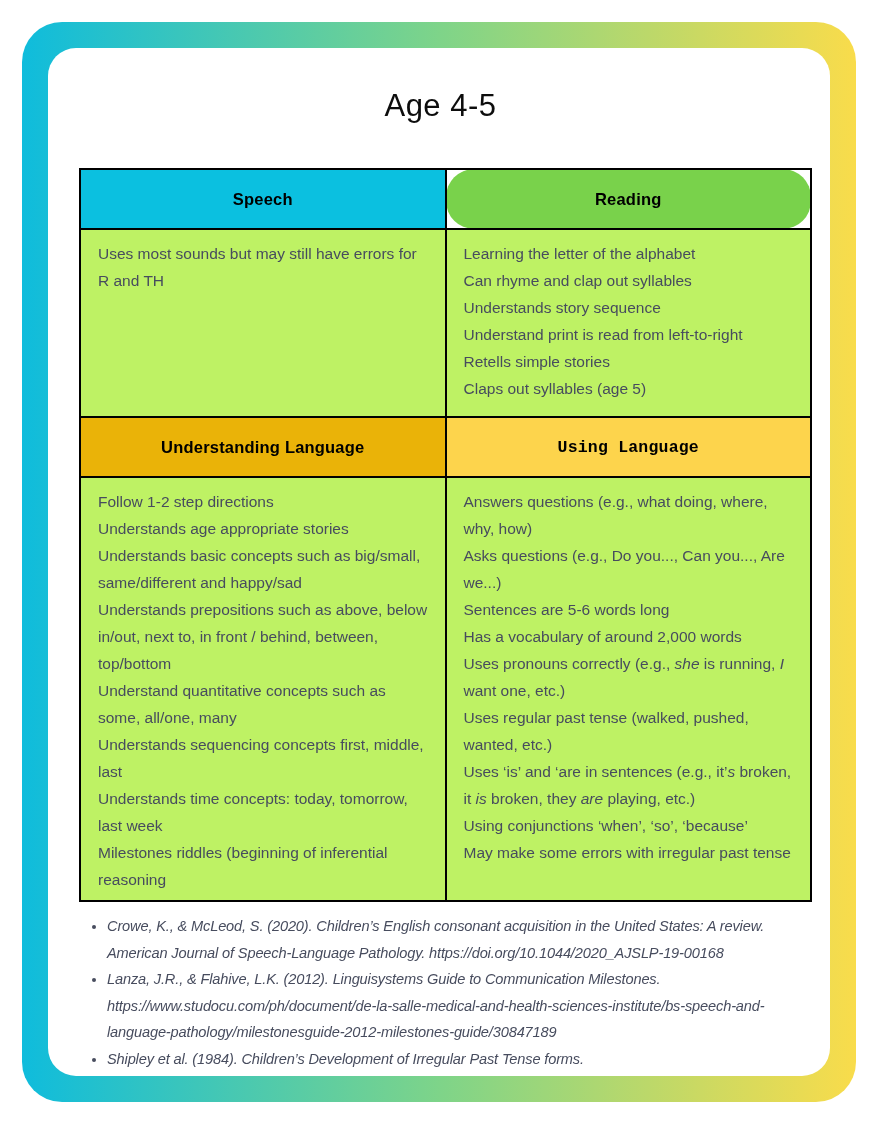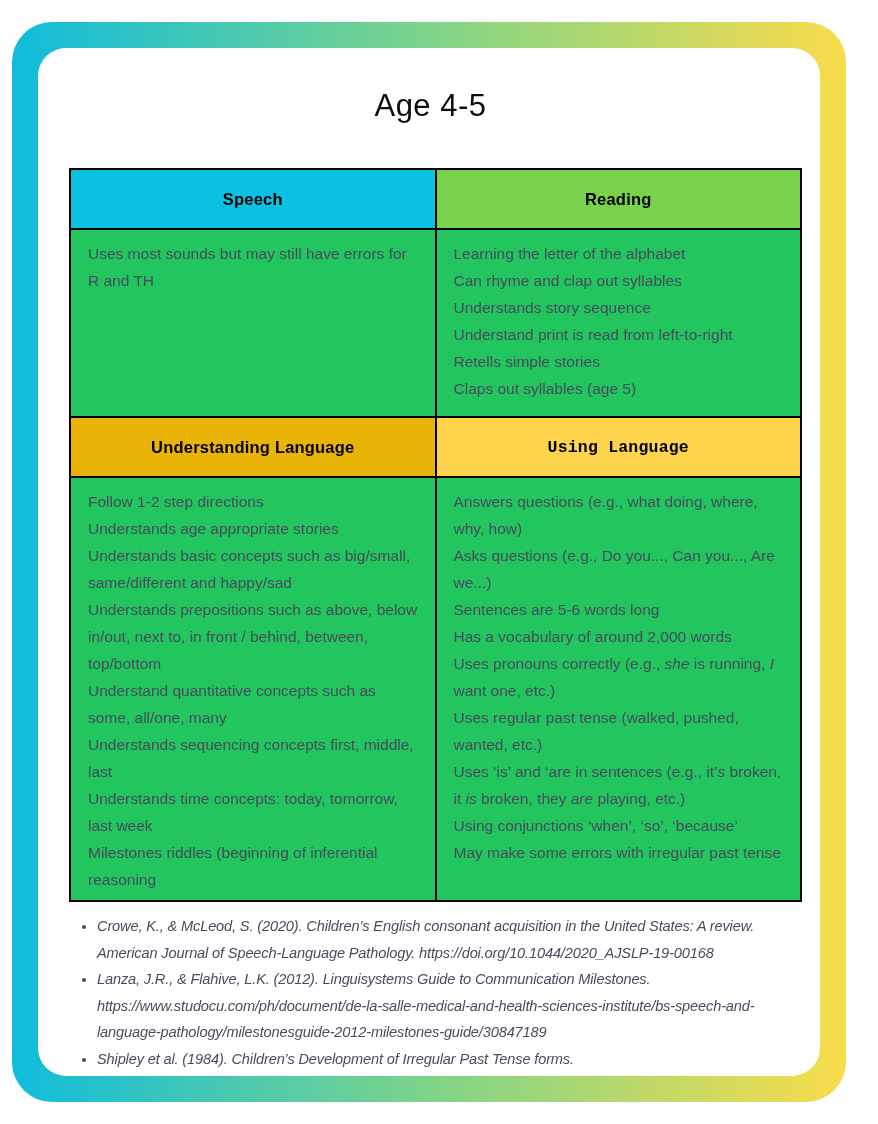--- a/index.html
+++ b/index.html
@@ -2,42 +2,42 @@
 <html style="--body-text: #474c5e;"><head>
 <meta charset="utf-8">
 <style>
   html,body { margin:0; padding:0; }
   body {
     width:878px; height:1124px; background:#ffffff; position:relative;
     font-family:"Liberation Sans", sans-serif;
     -webkit-font-smoothing:antialiased;
   }
   .frame {
-    position:absolute; left:12px; top:22px; width:834px; height:1080px;
+    position:absolute; left:22px; top:22px; width:834px; height:1080px;
     border-radius:40px; padding:26px; box-sizing:border-box;
   }
   .inner {
     width:100%; height:100%; background:#ffffff; border-radius:28px;
     box-sizing:border-box; padding:22px 28px 0 31px; overflow:hidden;
   }
   .page-title {
     margin:18px 0 0; text-align:center;
     font-size:31px; font-weight:500; letter-spacing:0.5px; color:#0d0d0d;
   }
   table.milestones {
     margin-top:44px; width:733px; border-collapse:collapse; table-layout:fixed;
   }
   table.milestones th, table.milestones td { border:2px solid #000; }
   table.milestones th {
     height:56px; font-size:16.5px; font-weight:bold; color:#000;
     text-align:center; letter-spacing:0.2px;
   }
   table.milestones td {
     vertical-align:top; padding:10px 14px 0 17px;
-    font-size:15.5px; color:var(--body-text,#474c5e); background:#22c55e;
+    font-size:15.5px; color:var(--body-text,#474c5e); background:#bef264;
   }
   td.row-short { height:176px; }
   td.row-tall  { height:412px; }
   .line { line-height:27px; }
   .line i { font-style:italic; }
   .resources { margin-top:11px; color:var(--body-text,#474c5e); }
   .resources-heading { font-size:15px; line-height:20px; }
   ul.resources-list {
     margin:7px 0 0; padding-left:28px; list-style:disc;font-style:italic;
   }
@@ -51,21 +51,21 @@
 
 <div class="frame" style="background: linear-gradient(90deg, rgb(15, 188, 220) 0%, rgb(126, 212, 137) 50%, rgb(249, 220, 75) 100%);">
   <div class="inner">
 
     <h1 class="page-title">Age 4-5</h1>
 
     <table class="milestones">
       <tbody>
           <tr>
         <th style="background-color: rgb(11, 192, 224);">Speech</th>
-        <th style="background-color: rgb(121, 210, 75);">Reading</th>
+        <th style="background-color: rgb(121, 210, 75); border-radius: 28px;">Reading</th>
       </tr>
       <tr>
         <td class="row-short">
           <div>
                 <div class="line"><span>Uses most sounds but may still have errors for R and TH</span></div>
               </div>
         </td>
         <td class="row-short">
           <div>
                 <div class="line"><span>Learning the letter of the alphabet</span></div>

